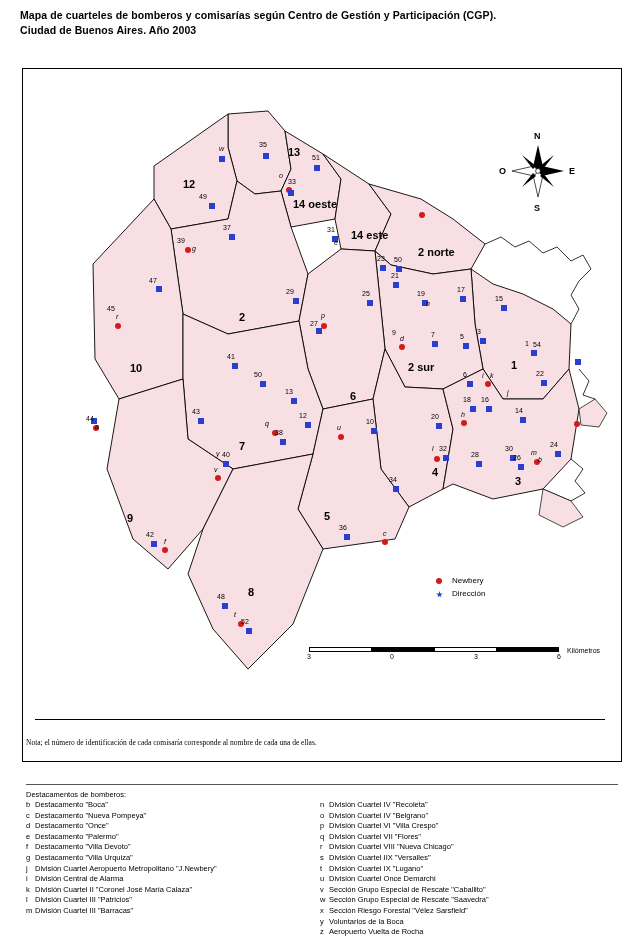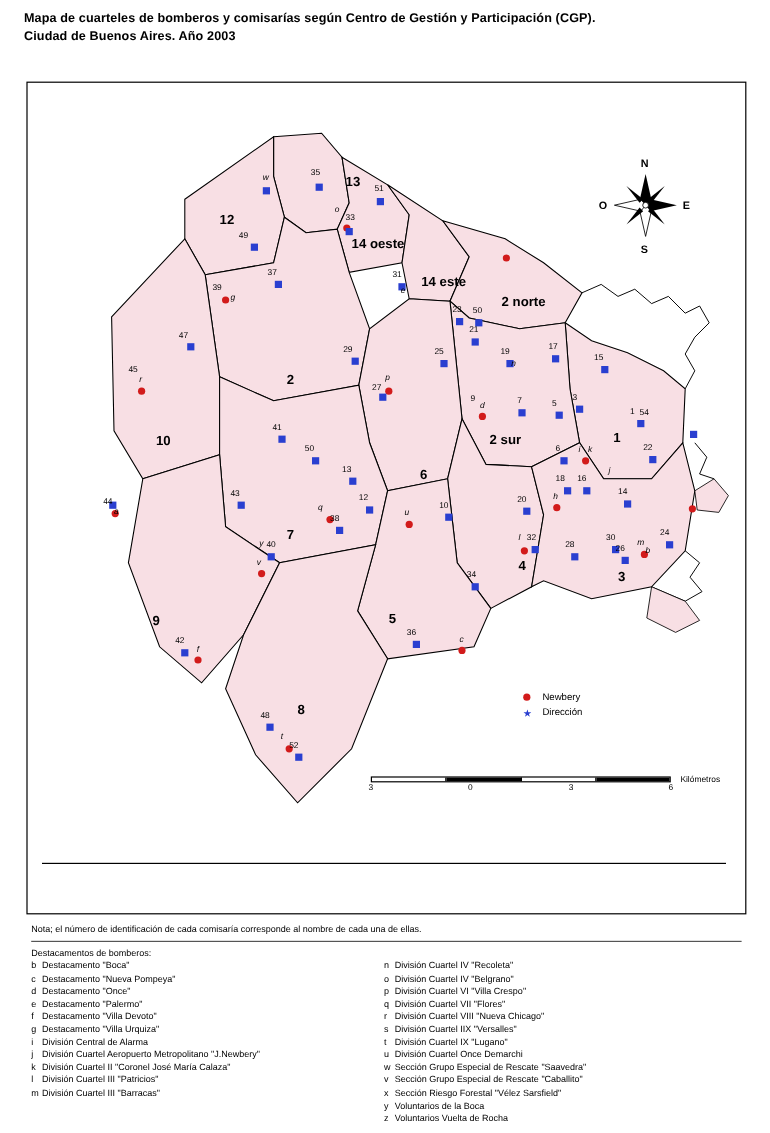--- a/index.html
+++ b/index.html
@@ -168,22 +168,23 @@
     top: 650px;
     width: 570px;
     height: 0;
     border-top: 1px solid #000;
   }
 
   
   .note {
     position: absolute;
     left: 26px;
-    top: 770px;
+    top: 738px;
     font-size: 7.5px;
+    font-family: Liberation Serif, serif;
   }
   .note-rule {
     position: absolute;
     left: 26px;
     top: 784px;
     width: 592px;
     border-top: 1px solid #555;
     height: 0;
   }
   .list-title {
@@ -483,36 +484,36 @@
 
   <div class="list-title">Destacamentos de bomberos:</div>
 
   <div class="list-col left">
     <div><span class="k">b</span><span>Destacamento "Boca"</span></div>
     <div><span class="k">c</span><span>Destacamento "Nueva Pompeya"</span></div>
     <div><span class="k">d</span><span>Destacamento "Once"</span></div>
     <div><span class="k">e</span><span>Destacamento "Palermo"</span></div>
     <div><span class="k">f</span><span>Destacamento "Villa Devoto"</span></div>
     <div><span class="k">g</span><span>Destacamento "Villa Urquiza"</span></div>
+    <div><span class="k">j</span><span>División Cuartel Aeropuerto Metropolitano "J.Newbery"</span></div>
     <div><span class="k">i</span><span>División Central de Alarma</span></div>
-    <div><span class="k">j</span><span>División Cuartel Aeropuerto Metropolitano "J.Newbery"</span></div>
     <div><span class="k">k</span><span>División Cuartel II "Coronel José María Calaza"</span></div>
     <div><span class="k">l</span><span>División Cuartel III "Patricios"</span></div>
     <div><span class="k">m</span><span>División Cuartel III "Barracas"</span></div>
   </div>
 
   <div class="list-col right">
     <div><span class="k">n</span><span>División Cuartel IV "Recoleta"</span></div>
     <div><span class="k">o</span><span>División Cuartel IV "Belgrano"</span></div>
     <div><span class="k">p</span><span>División Cuartel VI "Villa Crespo"</span></div>
     <div><span class="k">q</span><span>División Cuartel VII "Flores"</span></div>
     <div><span class="k">r</span><span>División Cuartel VIII "Nueva Chicago"</span></div>
     <div><span class="k">s</span><span>División Cuartel IIX "Versalles"</span></div>
     <div><span class="k">t</span><span>División Cuartel IX "Lugano"</span></div>
     <div><span class="k">u</span><span>División Cuartel Once Demarchi</span></div>
+    <div><span class="k">v</span><span>Sección Grupo Especial de Rescate "Caballito"</span></div>
     <div><span class="k">w</span><span>Sección Grupo Especial de Rescate "Saavedra"</span></div>
-    <div><span class="k">v</span><span>Sección Grupo Especial de Rescate "Caballito"</span></div>
     <div><span class="k">x</span><span>Sección Riesgo Forestal "Vélez Sarsfield"</span></div>
     <div><span class="k">y</span><span>Voluntarios de la Boca</span></div>
-    <div><span class="k">z</span><span>Voluntarios Vuelta de Rocha</span></div>
+    <div><span class="k">z</span><span>Aeropuerto Vuelta de Rocha</span></div>
   </div>
 
 </div>
 
 </body></html>

